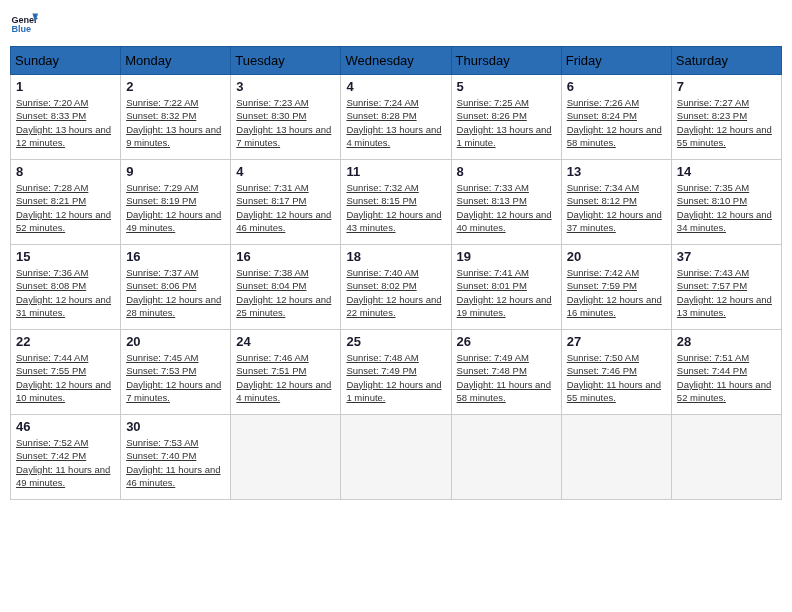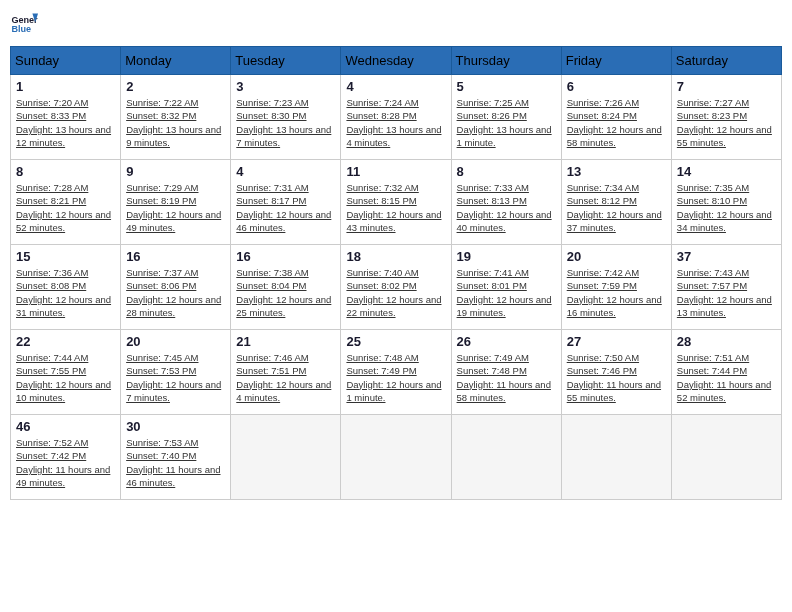--- a/index.html
+++ b/index.html
@@ -258,21 +258,21 @@
           Sunrise: 7:44 AM<br>Sunset: 7:55 PM<br>Daylight: 12 hours and 10 minutes.
         </div>
       </td>
           <td>
         <span class="day-num">20</span>
         <div class="day-info">
           Sunrise: 7:45 AM<br>Sunset: 7:53 PM<br>Daylight: 12 hours and 7 minutes.
         </div>
       </td>
           <td>
-        <span class="day-num">21</span>
+        <span class="day-num">24</span>
         <div class="day-info">
           Sunrise: 7:46 AM<br>Sunset: 7:51 PM<br>Daylight: 12 hours and 4 minutes.
         </div>
       </td>
           <td>
         <span class="day-num">25</span>
         <div class="day-info">
           Sunrise: 7:48 AM<br>Sunset: 7:49 PM<br>Daylight: 12 hours and 1 minute.
         </div>
       </td>

